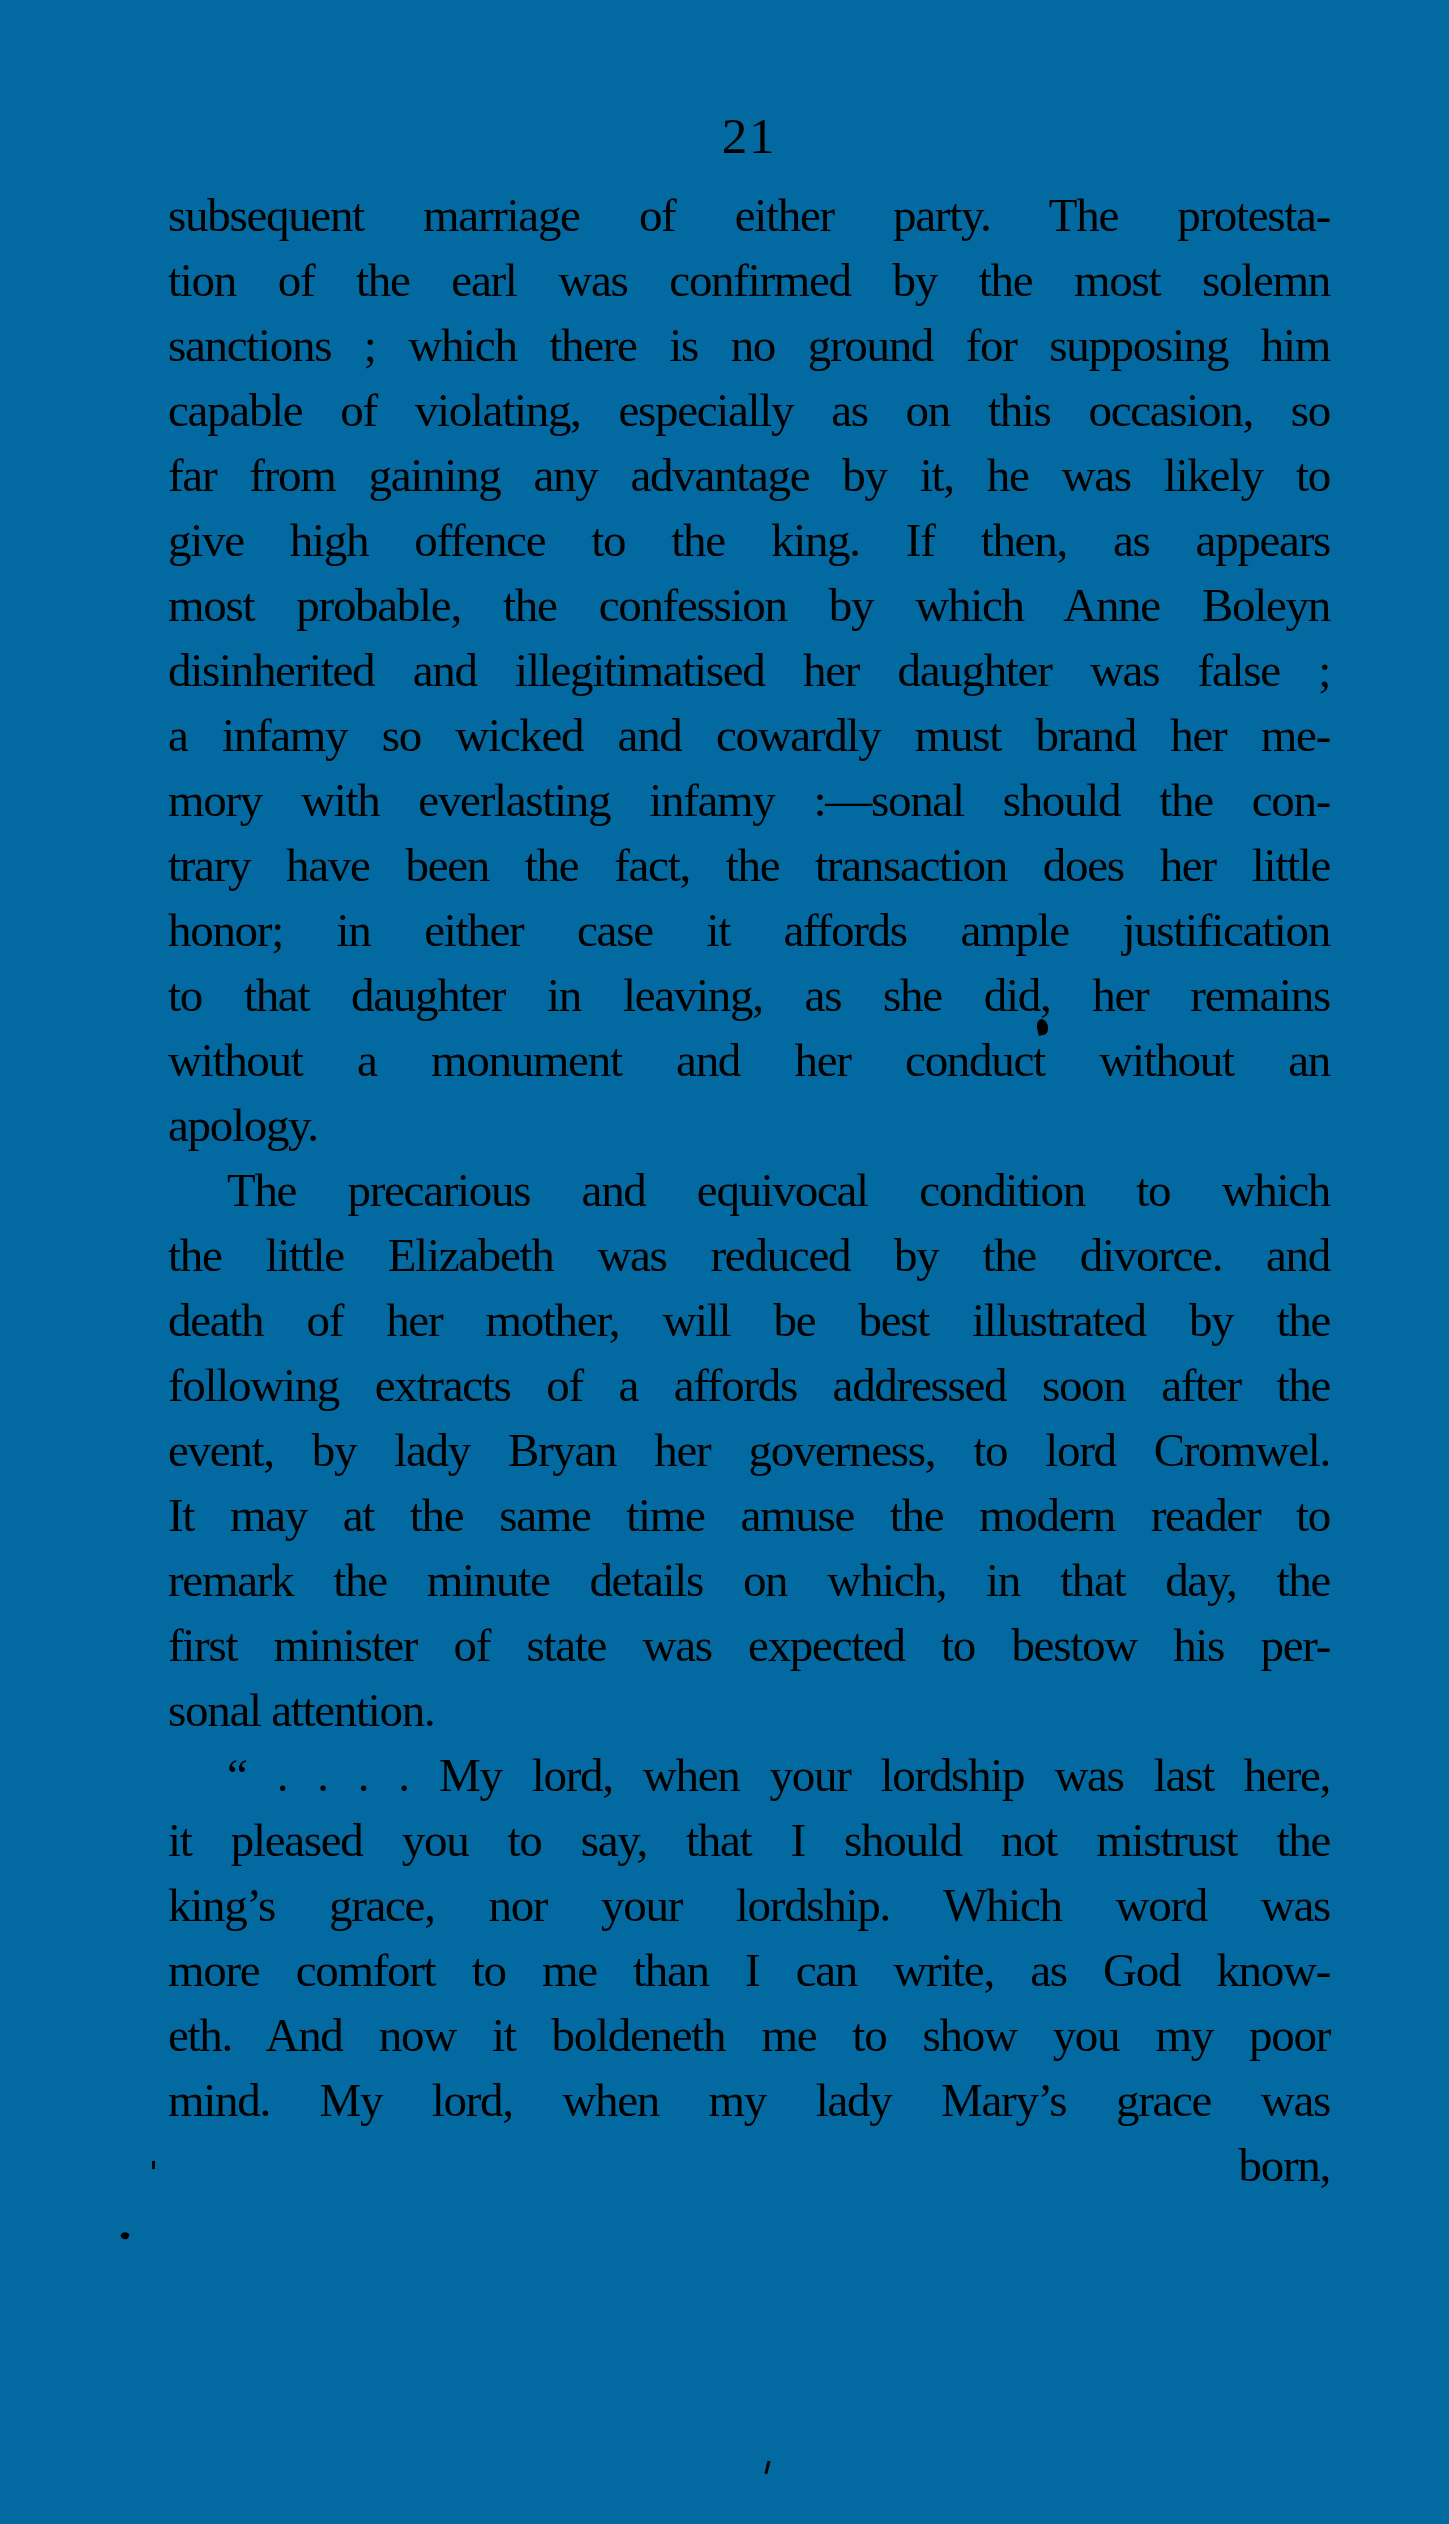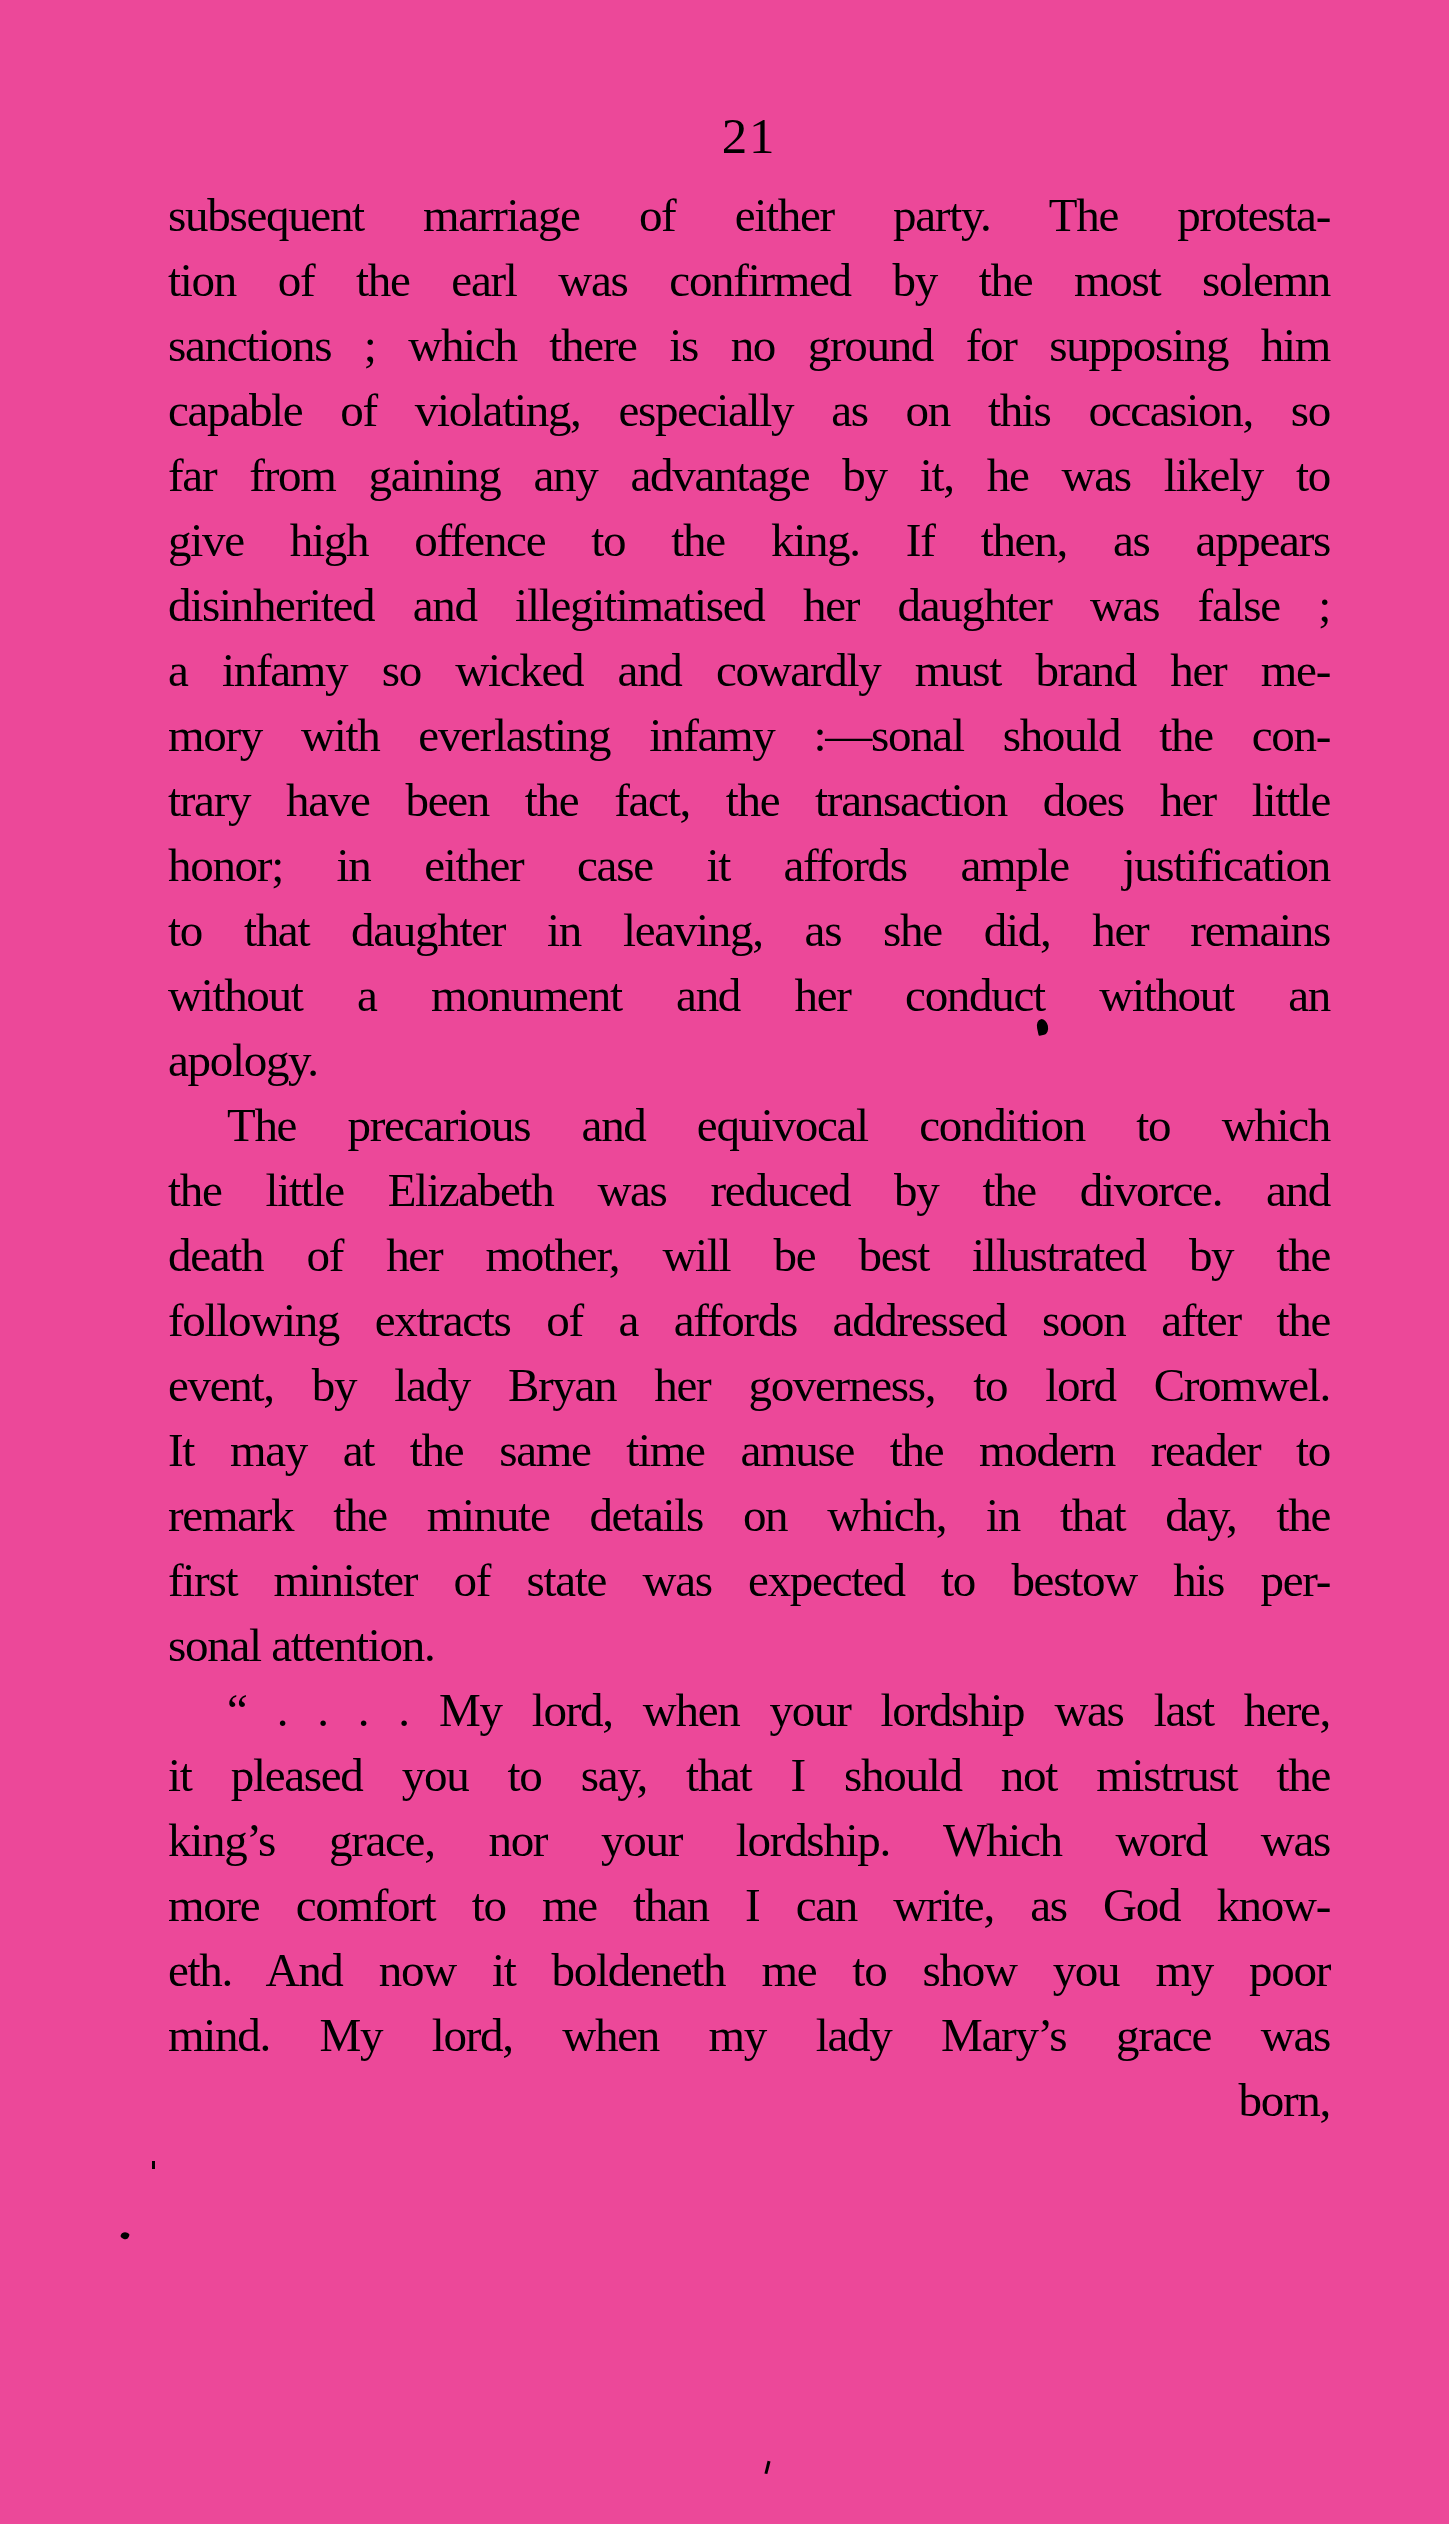--- a/index.html
+++ b/index.html
@@ -4,21 +4,21 @@
 <style>
   html, body {
     margin: 0;
     padding: 0;
     background: #ffffff;
   }
   .page {
     position: relative;
     width: 1449px;
     height: 2525px;
-    background: #ec4899;
+    background: #0369a1;
     color: #000000;
     font-family: "Liberation Serif", "DejaVu Serif", serif;
     overflow: hidden;
   }
   .page-number {
     position: absolute;
     left: 168px;
     top: 104px;
     width: 1162px;
     height: 65px;
@@ -99,20 +99,21 @@
 
   <div class="page-number">21</div>
 
   <div class="text-block">
     <div class="line">subsequent marriage of either party. The protesta-</div>
     <div class="line">tion of the earl was confirmed by the most solemn</div>
     <div class="line">sanctions ; which there is no ground for supposing him</div>
     <div class="line">capable of violating, especially as on this occasion, so</div>
     <div class="line">far from gaining any advantage by it, he was likely to</div>
     <div class="line">give high offence to the king. If then, as appears</div>
+    <div class="line">most probable, the confession by which Anne Boleyn</div>
     <div class="line">disinherited and illegitimatised her daughter was false ;</div>
     <div class="line">a infamy so wicked and cowardly must brand her me-</div>
     <div class="line">mory with everlasting infamy :—sonal should the con-</div>
     <div class="line">trary have been the fact, the transaction does her little</div>
     <div class="line">honor; in either case it affords ample justification</div>
     <div class="line">to that daughter in leaving, as she did, her remains</div>
     <div class="line">without a monument and her conduct without an</div>
     <div class="line flush">apology.</div>
     <div class="line indent">The precarious and equivocal condition to which</div>
     <div class="line">the little Elizabeth was reduced by the divorce. and</div>

